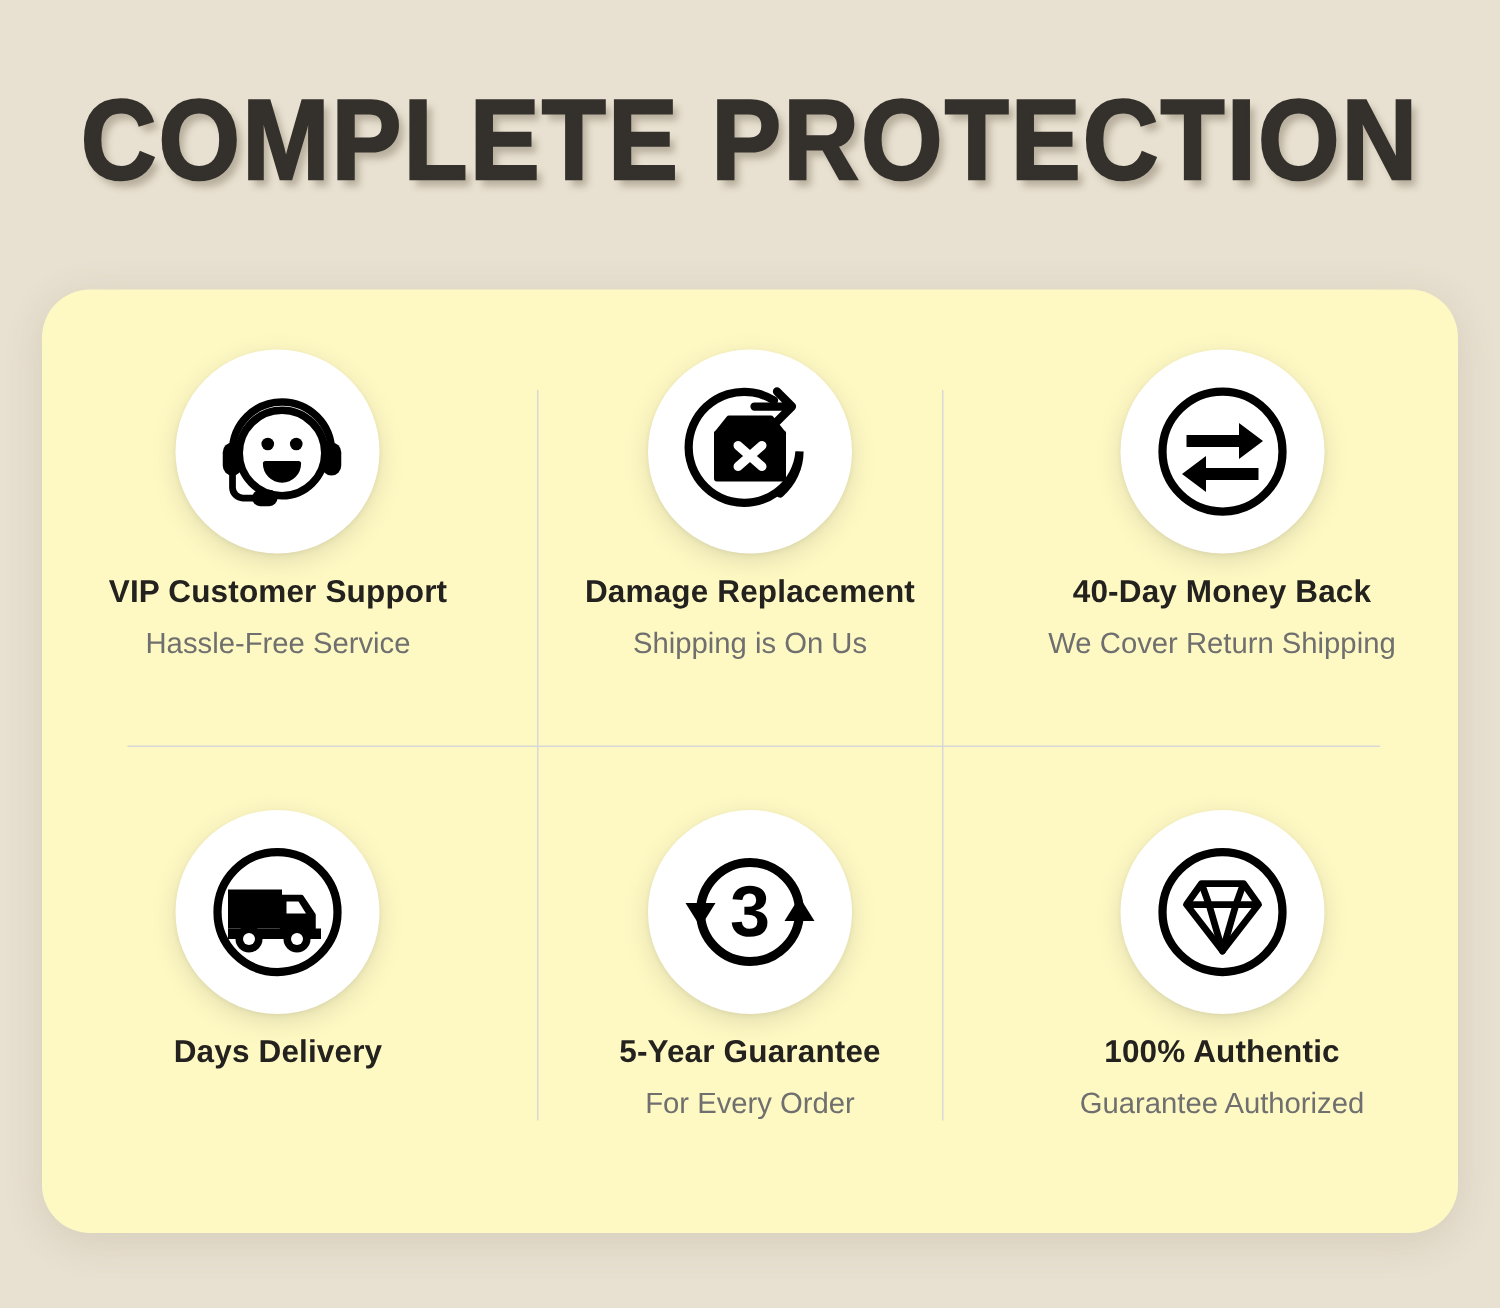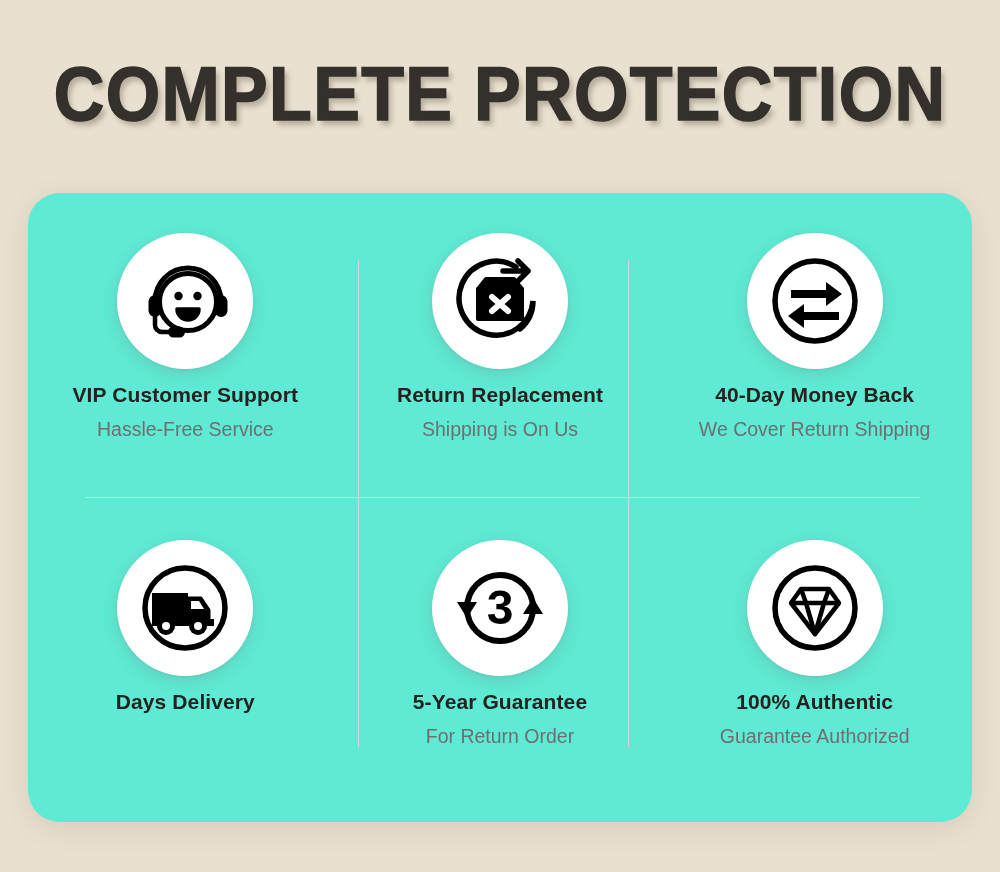--- a/index.html
+++ b/index.html
@@ -42,21 +42,21 @@
     text-shadow:4px 5px 5px rgba(90,80,60,0.34);
     -webkit-text-stroke:1.6px #34312c;
     white-space:nowrap;
   }
 
   
   .card {
     position:absolute;
     left:28px; top:193px;
     width:944px; height:629px;
-    background:#5eead4;
+    background:#fef9c3;
     border-radius:32px;
     box-shadow:0 6px 26px rgba(120,110,90,0.16);
     overflow:hidden;
   }
 
   .grid {
     position:absolute;
     inset:0;
     display:grid;
     grid-template-columns:1fr 1fr 1fr;
@@ -159,21 +159,21 @@
       <div class="cell">
         <div class="icon-badge">
           <svg width="104" height="104" viewBox="0 0 104 104" fill="none">
             <path d="M68 18 A37 37 0 1 0 85 52 A37 37 0 0 1 72 80" stroke="#000" stroke-width="5.5" fill="none" stroke-linecap="round"></path>
             <path d="M55 22 L80 22 M70 12 L80 22 L70 32" stroke="#000" stroke-width="5.5" fill="none" stroke-linecap="round" stroke-linejoin="round"></path>
             <path d="M30 40 L38 30 L66 30 L74 40 Z" fill="#000" stroke="#000" stroke-width="4" stroke-linejoin="round"></path>
             <rect x="30" y="40" width="44" height="30" fill="#000" stroke="#000" stroke-width="4" stroke-linejoin="round"></rect>
             <path d="M44 48 L60 62 M60 48 L44 62" stroke="#fff" stroke-width="6" stroke-linecap="round"></path>
           </svg>
         </div>
-        <div class="label-main">Return Replacement</div>
+        <div class="label-main">Damage Replacement</div>
         <div class="label-sub">Shipping is On Us</div>
       </div>
 
       <div class="cell">
         <div class="icon-badge">
           <svg width="104" height="104" viewBox="0 0 104 104" fill="none">
             <circle cx="52" cy="52" r="40" stroke="#000" stroke-width="5.5" fill="none"></circle>
             <path d="M28 41 L63 41 L63 33 L79 45 L63 57 L63 49 L28 49 Z" fill="#000"></path>
             <path d="M76 63 L41 63 L41 55 L25 67 L41 79 L41 71 L76 71 Z" fill="#000"></path>
           </svg>
@@ -203,21 +203,21 @@
         <div class="icon-badge">
           <svg width="104" height="104" viewBox="0 0 104 104" fill="none">
             <path d="M19 52 A33 33 0 0 1 85 52" stroke="#000" stroke-width="6" fill="none" stroke-linecap="butt"></path>
             <path d="M9 46 L19 62 L29 46 Z" fill="#000"></path>
             <path d="M85 52 A33 33 0 0 1 19 52" stroke="#000" stroke-width="6" fill="none" stroke-linecap="butt"></path>
             <path d="M75 58 L85 42 L95 58 Z" fill="#000"></path>
             <text x="52" y="68" font-family="'Liberation Sans', sans-serif" font-size="48" font-weight="700" fill="#000" text-anchor="middle">3</text>
           </svg>
         </div>
         <div class="label-main">5-Year Guarantee</div>
-        <div class="label-sub">For Return Order</div>
+        <div class="label-sub">For Every Order</div>
       </div>
 
       <div class="cell row2">
         <div class="icon-badge">
           <svg width="104" height="104" viewBox="0 0 104 104" fill="none">
             <circle cx="52" cy="52" r="40" stroke="#000" stroke-width="5.5" fill="none"></circle>
             <path d="M28 47 L38 33 L66 33 L76 47 L52 78 Z" stroke="#000" stroke-width="4.5" fill="none" stroke-linejoin="round"></path>
             <path d="M28 47 L76 47" stroke="#000" stroke-width="4.5"></path>
             <path d="M38 33 L43 47 L52 78 L61 47 L66 33" stroke="#000" stroke-width="4.5" fill="none" stroke-linejoin="round"></path>
           </svg>

